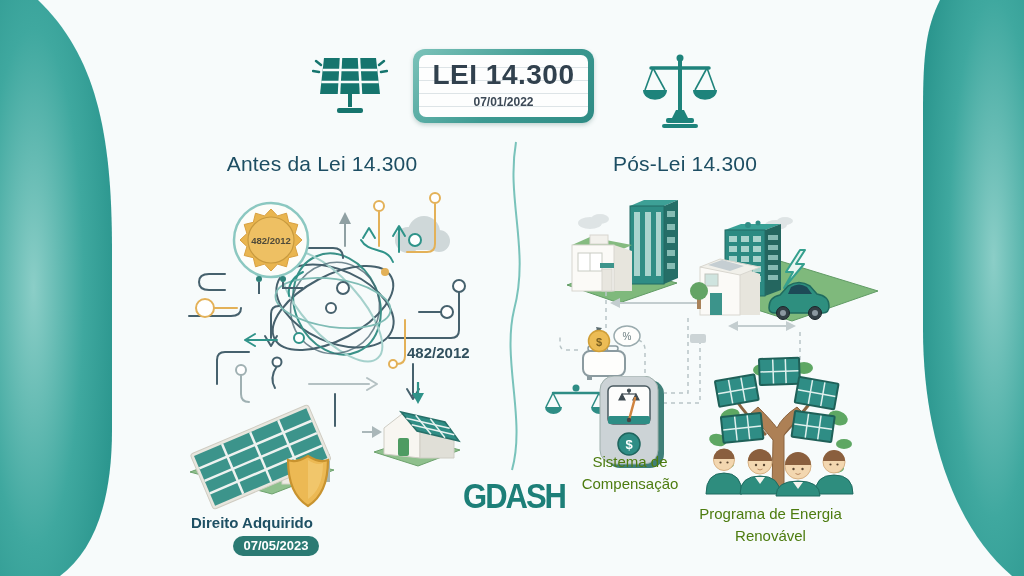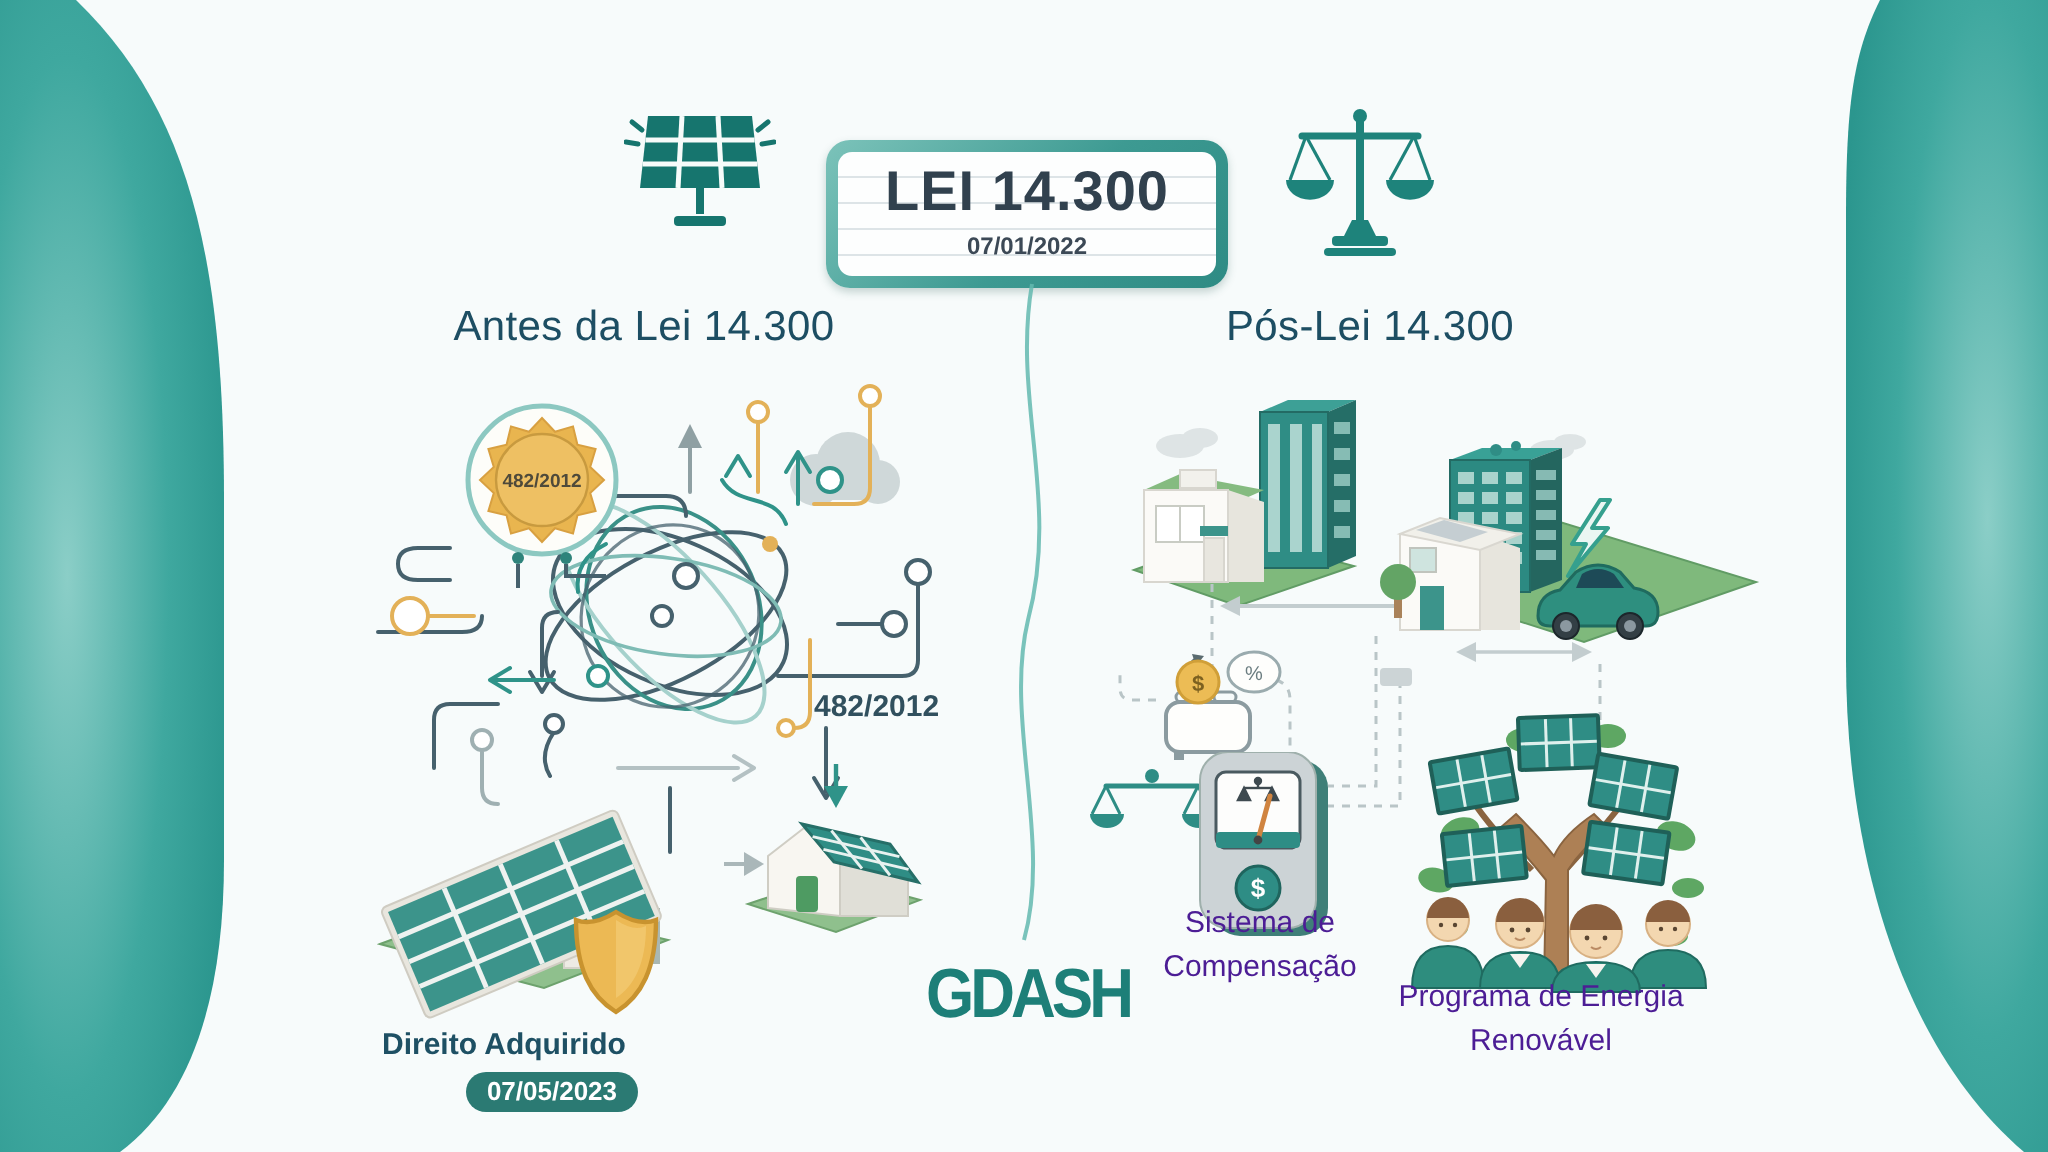--- a/index.html
+++ b/index.html
@@ -1,27 +1,27 @@
 <!DOCTYPE html>
 <html><head>
 <meta charset="utf-8">
 <style>
   html,body{margin:0;padding:0;}
   body{width:1024px;height:576px;overflow:hidden;background:#f6fafa;
        font-family:"Liberation Sans",sans-serif;}
   .stage{position:relative;width:1024px;height:576px;background:#f7fbfb;}
   .abs{position:absolute;}
   .heading{font-size:21px;font-weight:normal;color:#1d4e63;text-align:center;letter-spacing:.2px;}
-  .caption{font-size:15px;font-weight:500;color:#4c1d95;text-align:center;line-height:22px;}
+  .caption{font-size:15px;font-weight:500;color:#4d7c0f;text-align:center;line-height:22px;}
   .caption-strong{font-size:15px;font-weight:bold;color:#1e5064;text-align:left;}
   .date-badge{background:#2b7a73;color:#fff;font-size:13px;font-weight:bold;
       border-radius:11px;text-align:center;line-height:20px;height:20px;}
-  .sign-outer{left:413px;top:49px;width:201px;height:74px;border-radius:12px;
+  .sign-outer{left:413px;top:49px;width:181px;height:74px;border-radius:12px;
       background:linear-gradient(135deg,#7cc3ba 0%,#3d9a92 55%,#2e8b84 100%);
-      box-shadow:0 2px 4px rgba(40,90,85,.25);box-sizing:border-box;padding:6px;margin-top:21px;}
+      box-shadow:0 2px 4px rgba(40,90,85,.25);box-sizing:border-box;padding:6px;}
   .sign-inner{width:100%;height:100%;border-radius:7px;background:#fdfefe;
       background-image:repeating-linear-gradient(180deg,transparent 0px,transparent 12px,#dde4e7 12px,#dde4e7 13px);
       display:flex;flex-direction:column;align-items:center;justify-content:center;}
   .sign-title{font-size:28px;font-weight:800;color:#31414e;letter-spacing:.5px;line-height:32px;}
   .sign-date{font-size:12px;font-weight:700;color:#3c4956;line-height:22px;}
   .logo{left:462px;top:477px;width:104px;text-align:center;font-size:31px;font-weight:800;
       color:#1d7f78;letter-spacing:-2px;transform:scaleY(1.12);transform-origin:top center;}
 </style>
 </head>
 <body>
@@ -466,20 +466,20 @@
       <path d="M74 60 Q74 45 96 45 Q118 45 118 60 Z" fill="#2e8d7e" stroke="#1f6b60"></path>
       <polygon points="91,46 101,46 96,53" fill="#f6f4ef"></polygon>
       <circle cx="96" cy="30" r="13" fill="#f3d7b0" stroke="#d8b183"></circle>
       <path d="M83 29 A 13 13 0 0 1 109 29 Z" fill="#8a5f3e"></path>
       <circle cx="91.5" cy="33" r="1.2" fill="#5a4632"></circle>
         <circle cx="100.5" cy="33" r="1.2" fill="#5a4632"></circle>
       <path d="M93.5 37.5 Q96 39.5 98.5 37.5" stroke="#b98a63" fill="none"></path>
     </g>
   </svg>
 
-  <div class="abs caption" style="left:683px;top:488px;width:175px;">
+  <div class="abs caption" style="left:683px;top:503px;width:175px;">
     <div>Programa de Energia</div>
     <div>Renovável</div>
   </div>
 
   <div class="abs logo">GDASH</div>
 
 </div>
 
 </body></html>

